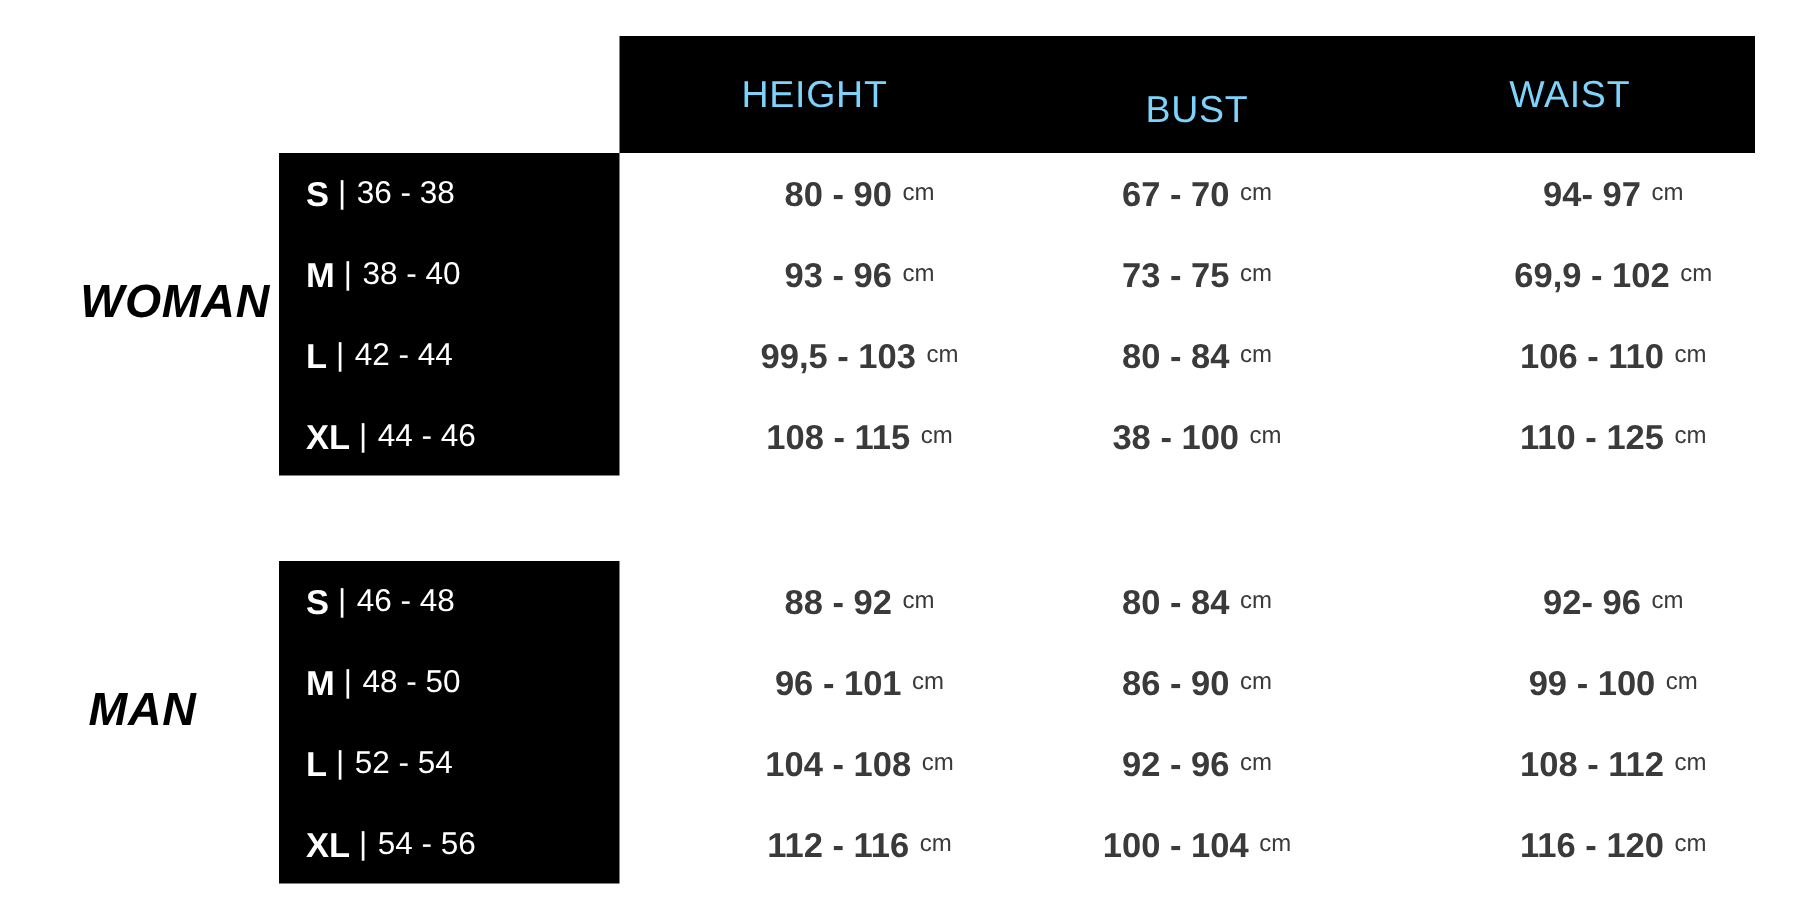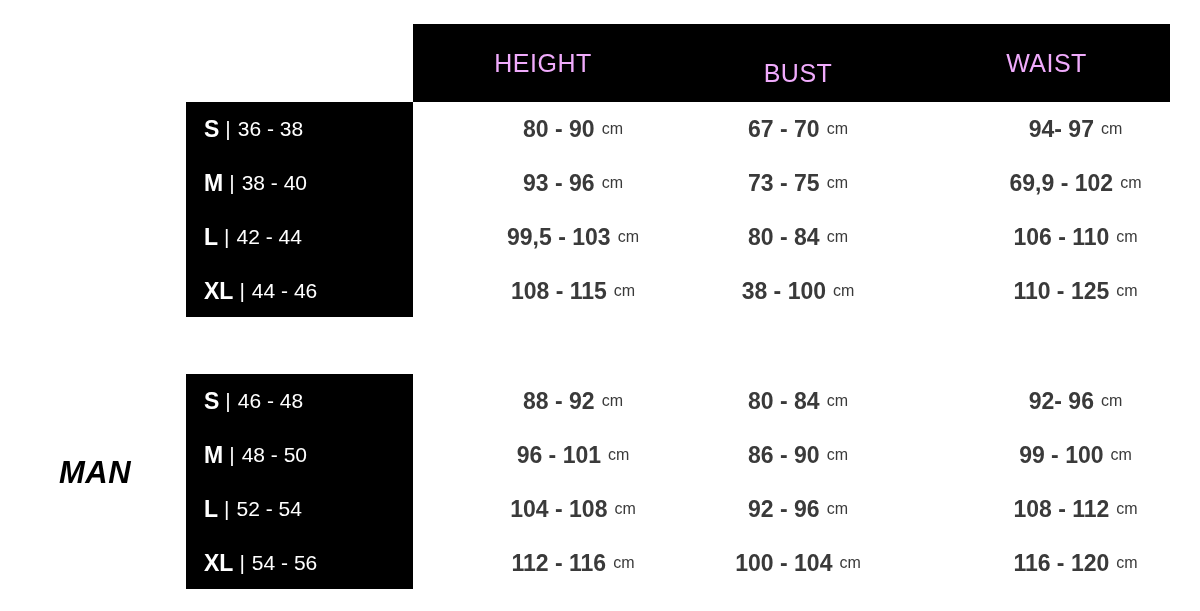--- a/index.html
+++ b/index.html
@@ -30,21 +30,21 @@
     height: 78px;
     background: #000000;
   }
   .header-cell {
     position: absolute;
     top: 0;
     height: 78px;
     display: flex;
     align-items: center;
     justify-content: center;
-    color: #f0abfc;
+    color: #7dd3fc;
     font-size: 25px;
     letter-spacing: 0.5px;
     font-weight: 400;
   }
   .hc-height { left: 0px;   width: 260px; }
   .hc-bust   { left: 260px; width: 250px; margin-top: 10px; }
   .hc-waist  { left: 510px; width: 247px; }
 
   
   .size-block {
@@ -135,20 +135,21 @@
 
 <div class="sheet">
 
   <div class="header-bar">
     <div class="header-cell hc-height">HEIGHT</div>
     <div class="header-cell hc-bust">BUST</div>
     <div class="header-cell hc-waist">WAIST</div>
   </div>
 
   <div class="size-block block-woman"></div>
+  <div class="group-label gl-woman">WOMAN</div>
 
   <div class="row" style="top:102px;">
     <div class="size-cell">
       <span class="size-code">S</span>
       <span class="size-sep">|</span>
       <span class="size-range">36 - 38</span>
     </div>
     <div class="meas-cell mc-height">
       <span class="meas-val">80 - 90</span>
       <span class="meas-unit">cm</span>

